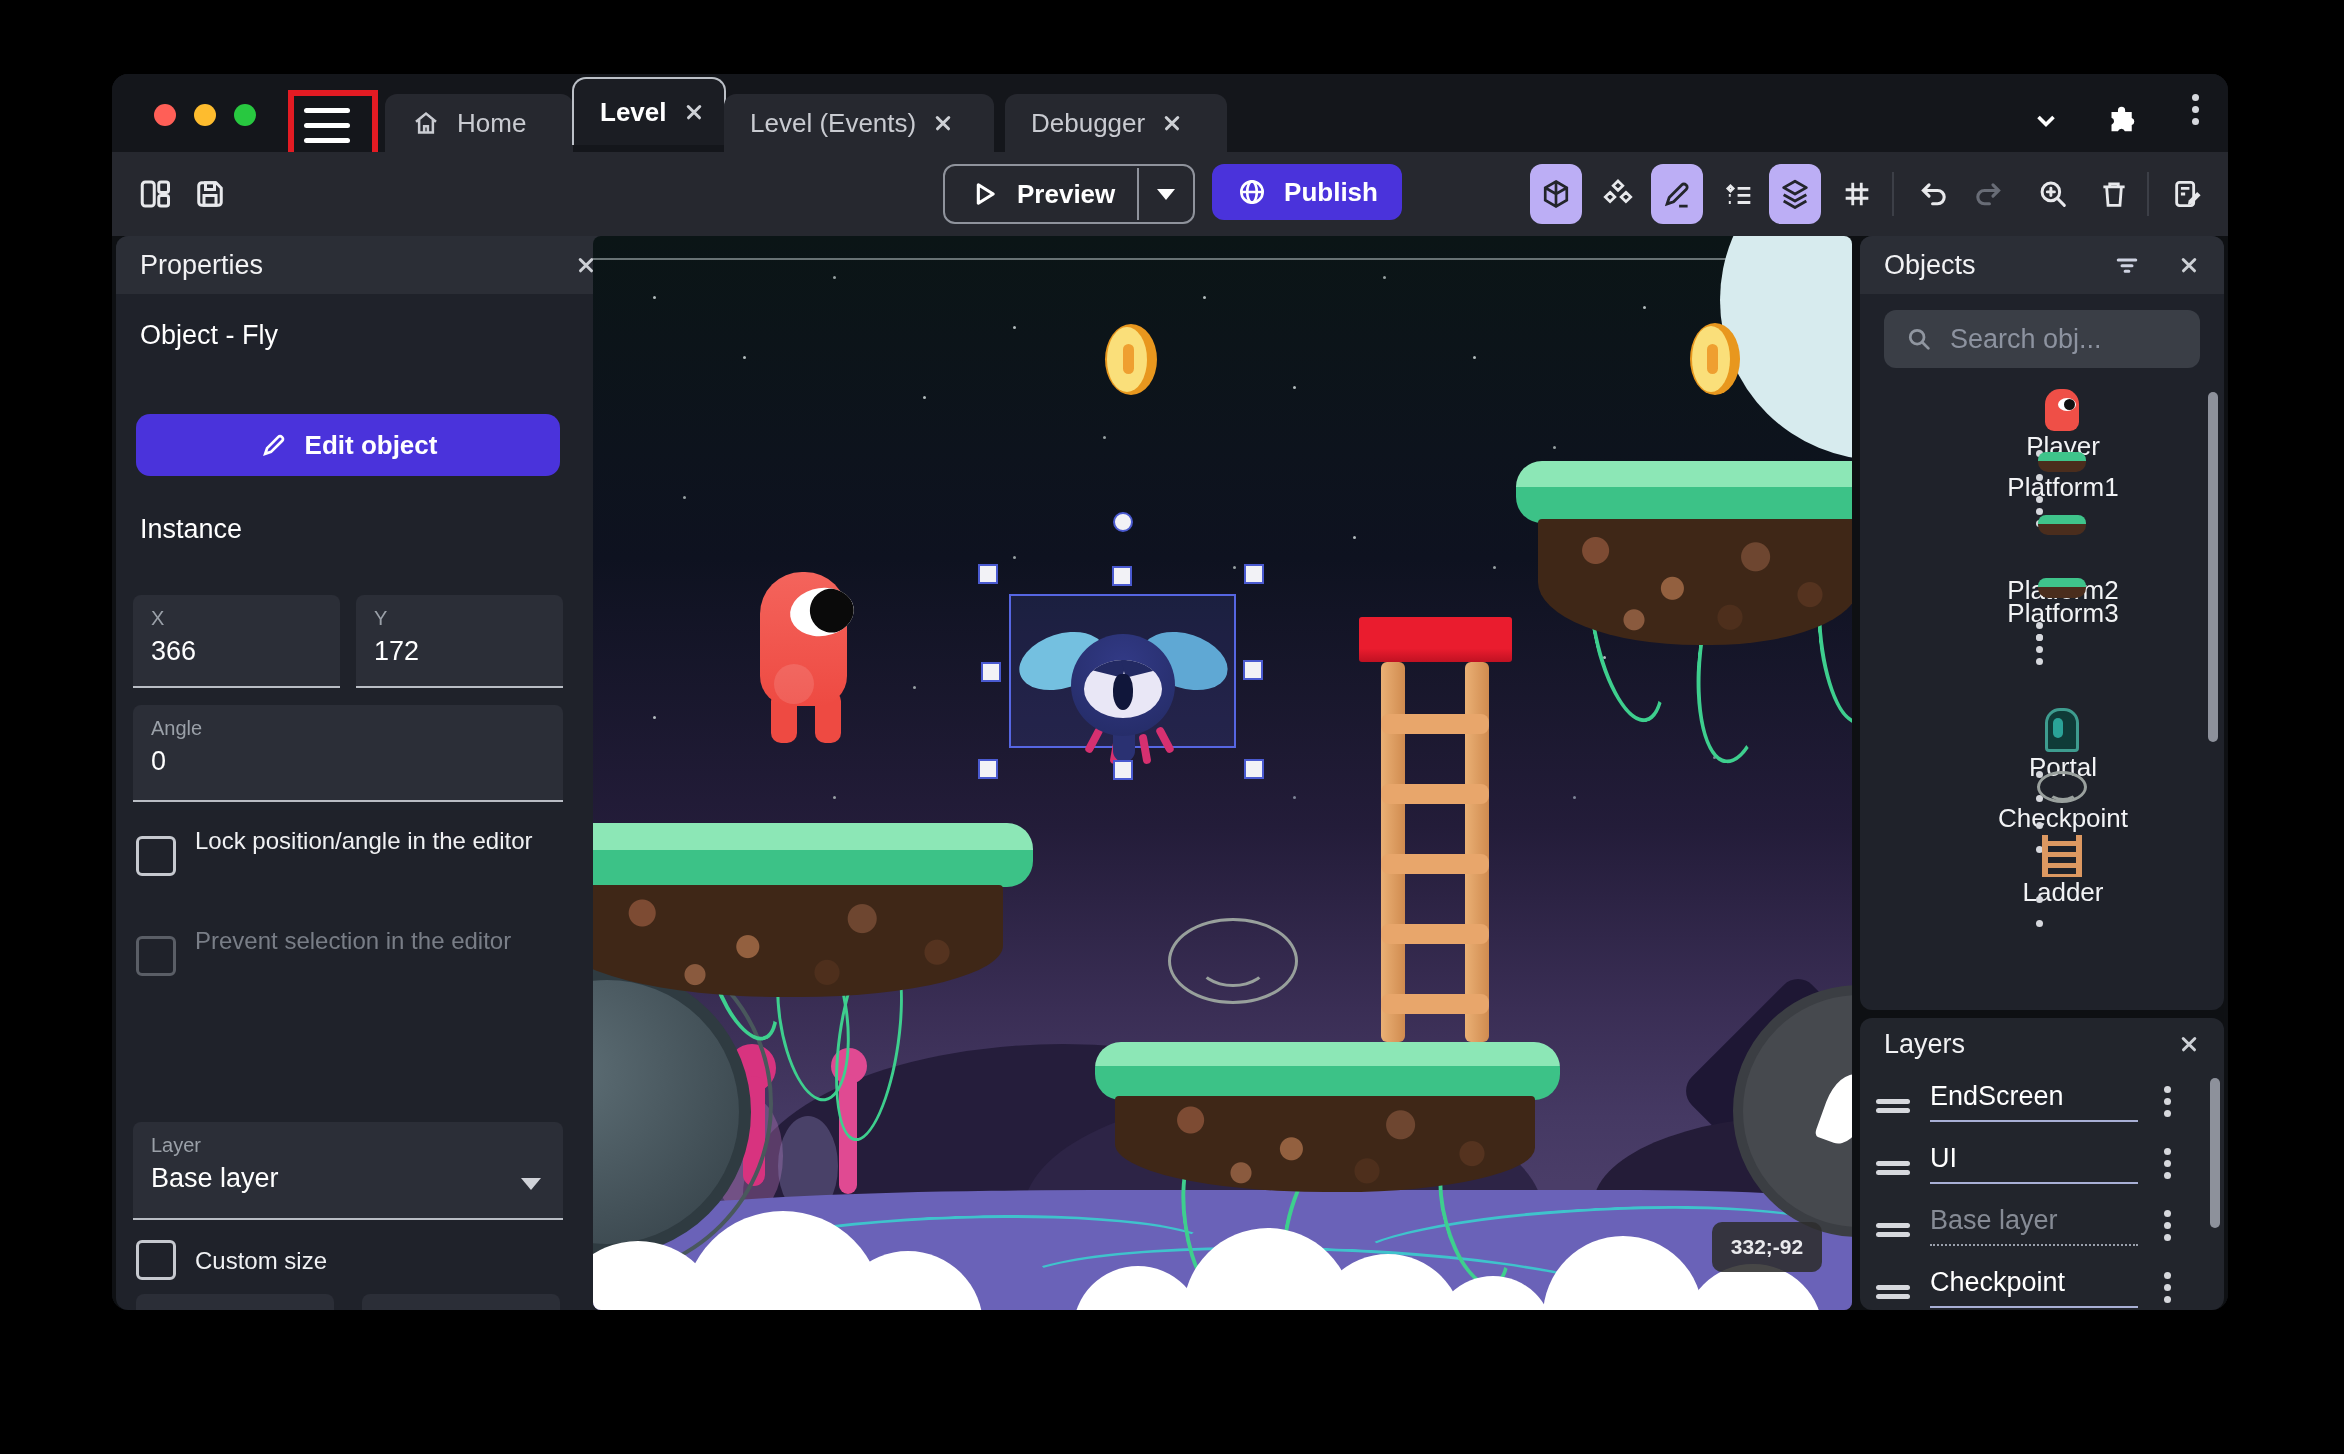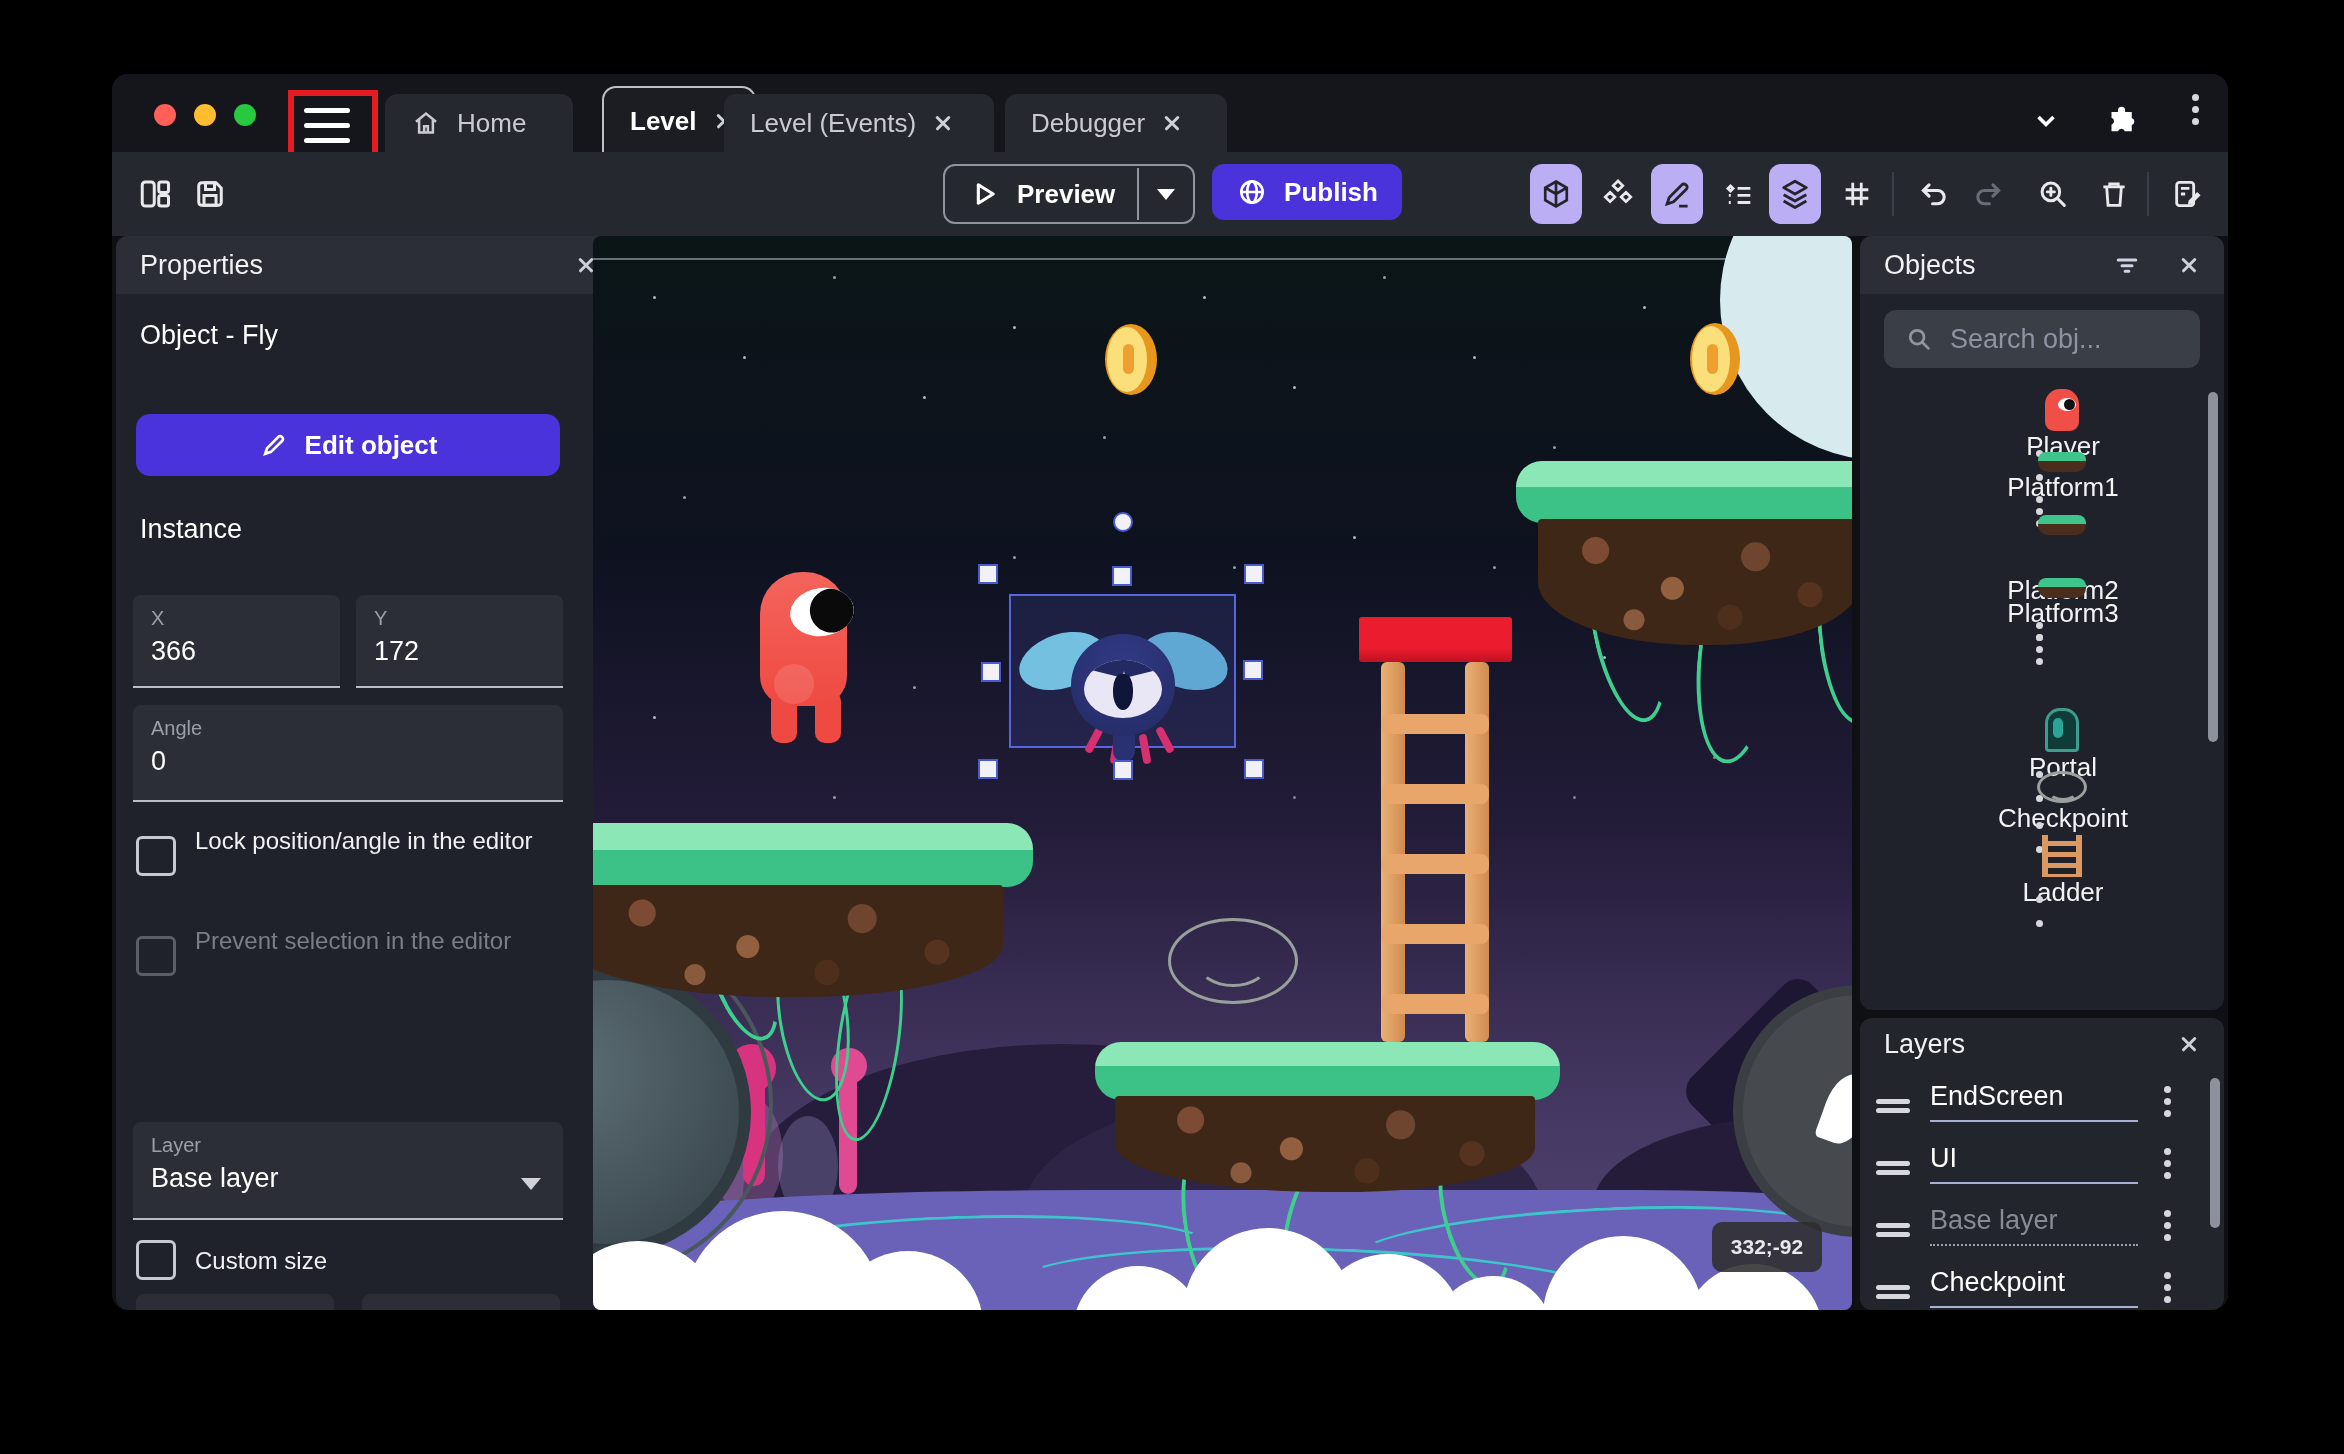--- a/index.html
+++ b/index.html
@@ -6,22 +6,22 @@
   .stage{position:relative;width:2344px;height:1454px;background:#000;overflow:hidden;
          font-family:"Liberation Sans","DejaVu Sans",sans-serif;color:#e8e9ec;}
   .abs{position:absolute;}
   .window{position:absolute;left:112px;top:74px;width:2116px;height:1236px;
           background:#14161b;border-radius:16px;overflow:hidden;}
   
   .titlebar{position:absolute;left:0;top:0;width:2116px;height:78px;background:#14161b;}
   .light{position:absolute;top:30px;width:22px;height:22px;border-radius:50%;}
   .tab{position:absolute;display:flex;align-items:center;gap:16px;padding:0 26px;
        background:#26282f;border-radius:12px 12px 0 0;height:58px;top:20px;color:#c9cbd1;font-size:26px;}
-  .tab.active{top:12px;height:66px;background:#1b1d23;border:2px solid #bcc0c7;border-bottom:none;
-              color:#fff;font-weight:bold;border-radius:14px 14px 0 0;margin-left:30px;}
+  .tab.active{top:3px;height:66px;background:#1b1d23;border:2px solid #bcc0c7;border-bottom:none;
+              color:#fff;font-weight:bold;border-radius:14px 14px 0 0;}
   .xicon{position:relative;width:22px;height:22px;cursor:pointer;flex:0 0 auto;}
   .xicon::before,.xicon::after{content:"";position:absolute;left:50%;top:50%;width:19px;height:2.6px;
         background:#cdd0d5;transform:translate(-50%,-50%) rotate(45deg);border-radius:2px;}
   .xicon::after{transform:translate(-50%,-50%) rotate(-45deg);}
   .red-annotation{position:absolute;border:6px solid #e31b23;}
   .burger{position:absolute;display:flex;flex-direction:column;justify-content:center;gap:10px;}
   .burger i{display:block;width:46px;height:5px;background:#fff;border-radius:3px;}
   .kebab{position:relative;width:7px;height:7px;border-radius:50%;background:#d6d8dd;}
   .kebab::before,.kebab::after{content:"";position:absolute;left:0;width:7px;height:7px;border-radius:50%;background:#d6d8dd;}
   .kebab::before{top:-12px;} .kebab::after{top:12px;}

